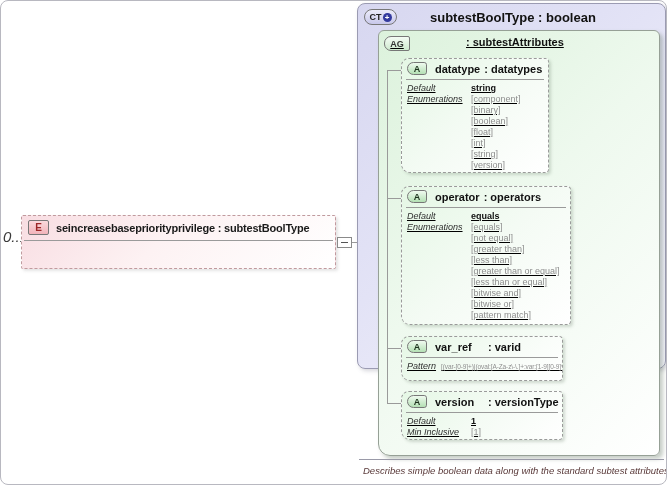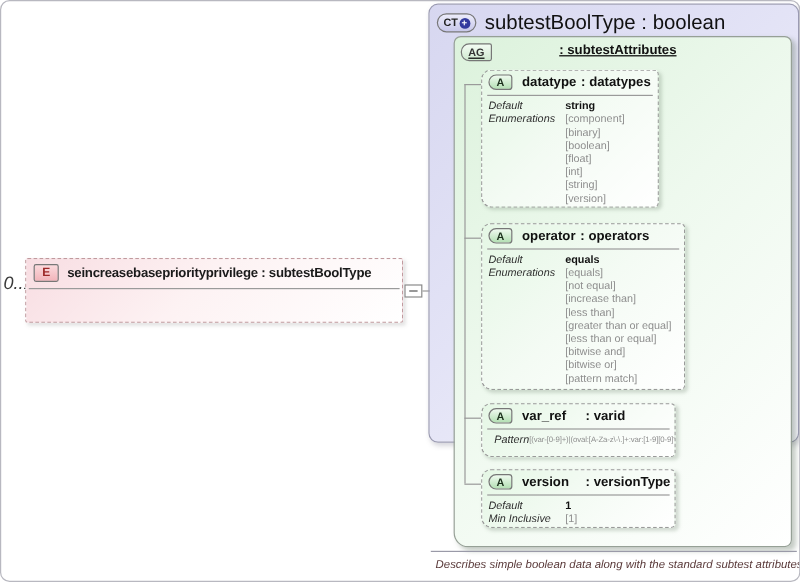--- a/index.html
+++ b/index.html
@@ -29,21 +29,21 @@
   
   .ct-box{position:absolute;left:356px;top:2px;width:309px;height:366px;
           border:1px solid #9b9bb2;border-radius:8px;
           background:linear-gradient(135deg,#d7d7f0 0%,#e3e3f6 45%,#f4f4fb 100%);
           box-shadow:2px 2px 4px rgba(120,120,140,.3);}
   .ct-header{position:absolute;left:6px;top:5px;display:flex;align-items:center;gap:7px;}
   .ct-badge{width:33px;height:16px;border-radius:8px;gap:1px;font-size:9px;color:#222;
             background:linear-gradient(180deg,#ececfa 0%,#c8c8ea 100%);}
   .plus-circle{width:9px;height:9px;border-radius:50%;background:#333a9e;color:#fff;font-size:8px;
                line-height:9px;text-align:center;font-weight:bold;}
-  .ct-title{font-size:17px;font-weight:normal;color:#111;}
+  .ct-title{font-size:13px;font-weight:bold;color:#111;margin-left:26px;}
   .ct-sep{position:absolute;left:1px;right:1px;top:455px;border-top:1px solid #9a9aa8;}
   .ct-annot{position:absolute;left:5px;top:461px;font-size:9.5px;font-style:italic;color:#5a3a3a;
             white-space:nowrap;}
   
   .ag-box{position:absolute;left:20px;top:26px;width:282px;height:426px;
           border:1px solid #96a096;border-radius:6px 6px 6px 12px;
           background:linear-gradient(135deg,#dcf2dc 0%,#eef9ee 45%,#ffffff 100%);
           box-shadow:3px 3px 4px rgba(90,110,90,.35);}
   .ag-header{position:absolute;left:5px;top:5px;display:flex;align-items:flex-start;text-decoration:underline;}
   .ag-badge{width:26px;height:15px;font-size:9px;color:#333;border-radius:7px 2px 2px 7px;
@@ -58,23 +58,23 @@
             background:linear-gradient(135deg,#e5f7e5 0%,#f4fbf4 50%,#ffffff 100%);
             box-shadow:2px 2px 3px rgba(120,140,120,.3);}
   .attr-header{display:flex;align-items:center;padding:3px 0 3px 5px;}
   .a-badge{width:20px;height:13px;font-size:9px;color:#1c301c;border-radius:7px 3px 3px 7px;
            background:linear-gradient(180deg,#effaef 0%,#b4e0b4 100%);}
   .attr-name{font-size:11px;font-weight:bold;color:#111;margin-left:8px;}
   .attr-name.fixed{min-width:49px;}
   .attr-type{font-size:11px;font-weight:bold;color:#111;margin-left:4px;white-space:nowrap;}
   .attr-sep{border-top:1px solid #9a9a9a;margin:1px 4px 2px 4px;}
   .facets{padding:1px 0 0 5px;}
-  .facet-row{display:flex;}
+  .facet-row{display:flex;text-decoration:underline;}
   .facet-label{font-size:9px;font-style:italic;color:#2e2e2e;width:64px;flex:none;line-height:11px;}
-  .facet-label.narrow{width:34px;text-align:right;}
+  .facet-label.narrow{width:34px;}
   .facet-value{font-size:9px;color:#111;font-weight:bold;line-height:11px;}
   .enum-col{display:flex;flex-direction:column;}
   .enum-val{font-size:9px;color:#8e8e8e;line-height:11px;white-space:nowrap;}
   .pattern-val{font-size:6.5px;color:#8e8e8e;line-height:11px;white-space:nowrap;letter-spacing:-.1px;}
   .plain-val{font-size:9px;color:#8e8e8e;line-height:11px;}
 </style>
 </head>
 <body>
 
 <div class="canvas">
@@ -153,21 +153,21 @@
         <div class="facets">
           <div class="facet-row">
             <div class="facet-label">Default</div>
             <div class="facet-value">equals</div>
           </div>
           <div class="facet-row">
             <div class="facet-label">Enumerations</div>
             <div class="enum-col">
               <span class="enum-val">[equals]</span>
               <span class="enum-val">[not equal]</span>
-              <span class="enum-val">[increase than]</span>
+              <span class="enum-val">[greater than]</span>
               <span class="enum-val">[less than]</span>
               <span class="enum-val">[greater than or equal]</span>
               <span class="enum-val">[less than or equal]</span>
               <span class="enum-val">[bitwise and]</span>
               <span class="enum-val">[bitwise or]</span>
               <span class="enum-val">[pattern match]</span>
             </div>
           </div>
         </div>
       </div>

